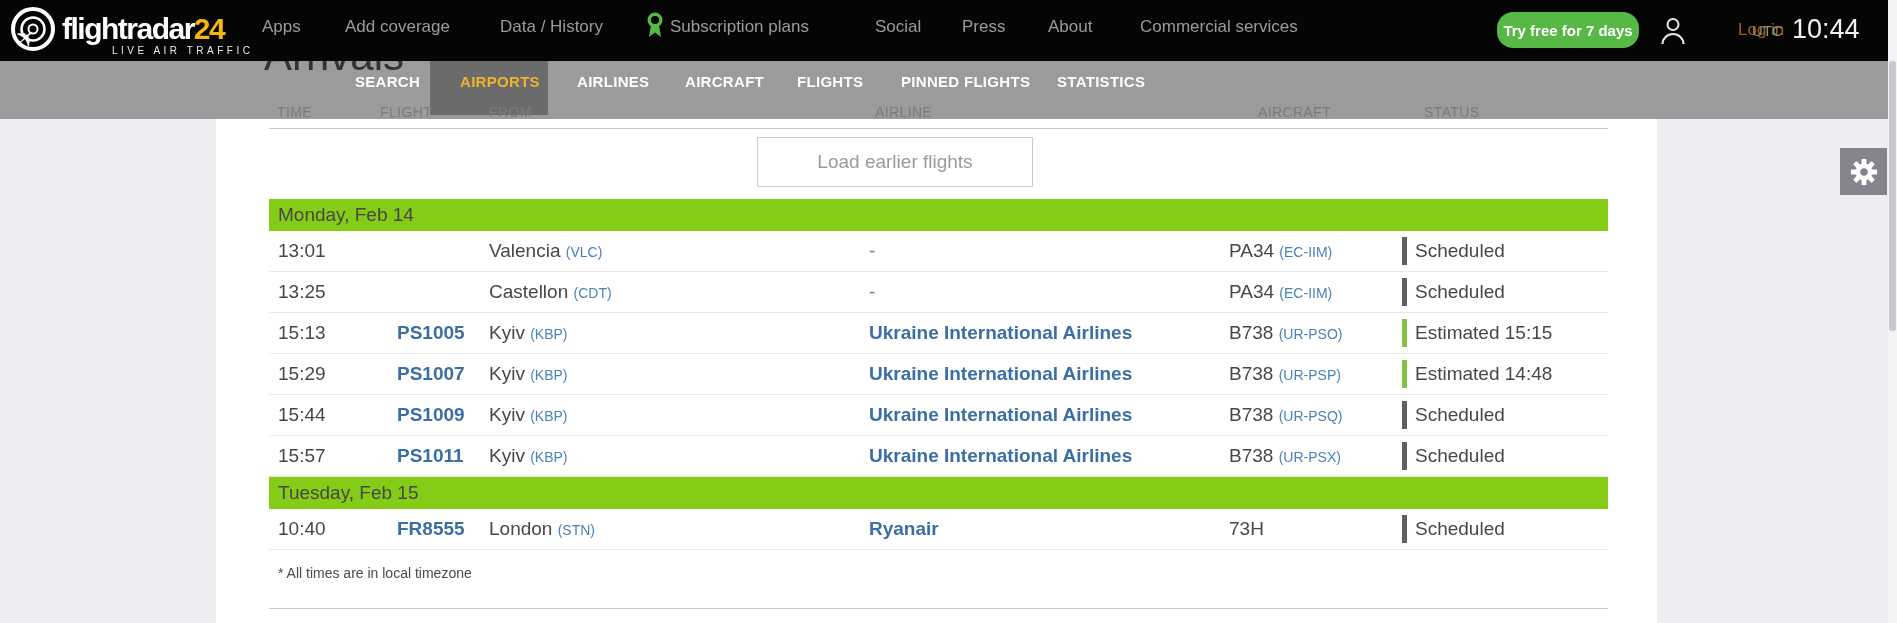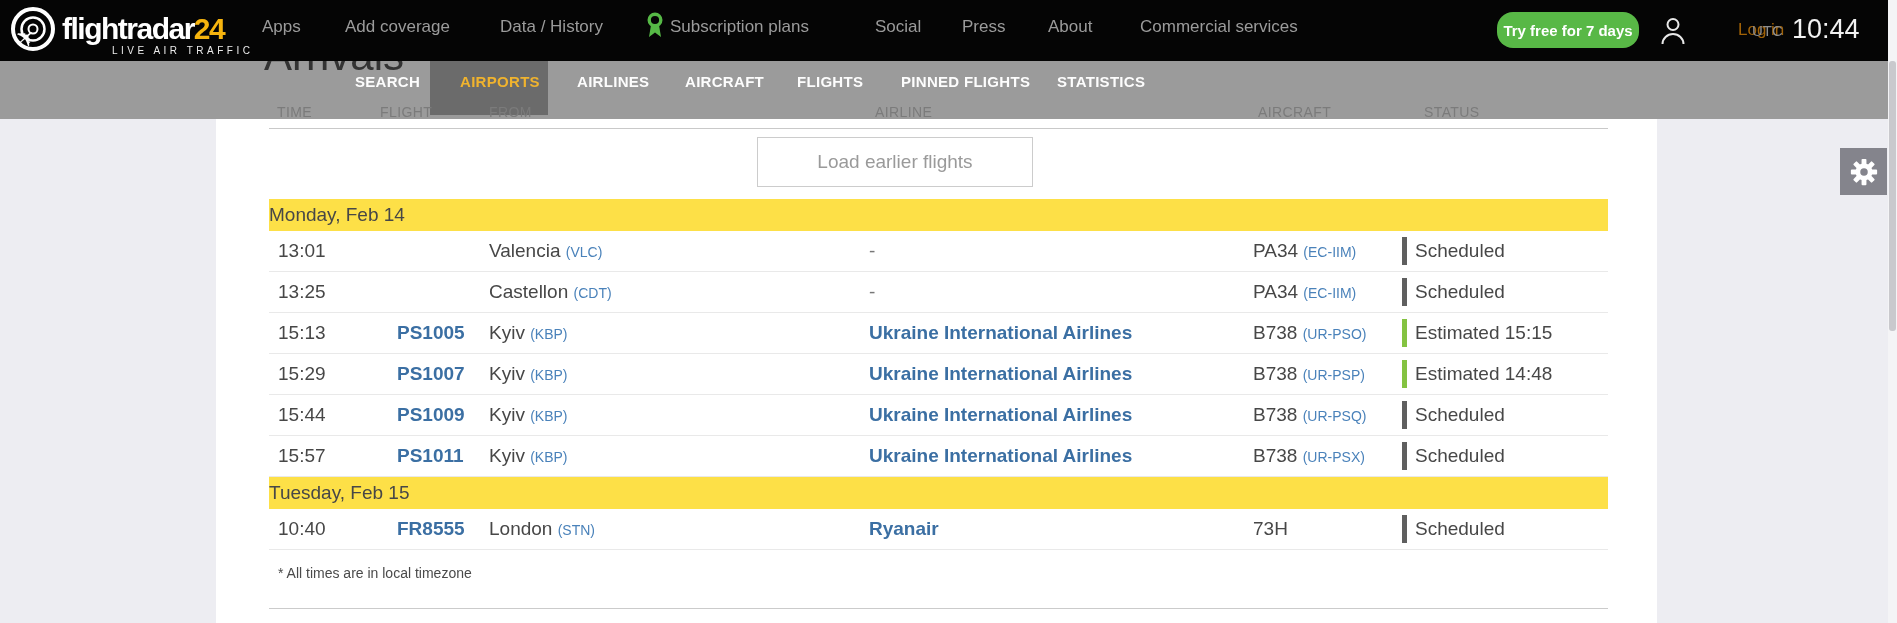--- a/index.html
+++ b/index.html
@@ -35,29 +35,29 @@
 
   
   .page-title { position:absolute; left:264px; top:35px; font-size:42px; line-height:1; color:#333; z-index:25; }
 
   
   .content { position:absolute; left:216px; top:119px; width:1441px; height:368px; background:#fff; z-index:10; }
   .header-underline { position:absolute; left:53px; top:9px; width:1339px; height:0; border-top:1px solid #C9C9C9; }
   .load-btn { position:absolute; left:541px; top:18px; width:276px; height:50px; background:#fff; border:1px solid #CCC;
               color:#9A9A9A; font-size:19px; cursor:pointer; font-family:"Liberation Sans","DejaVu Sans",sans-serif; }
   .table { position:absolute; left:53px; top:80px; width:1339px; }
-  .date-band { height:32px; line-height:32px; background:#fde047; color:#474747; font-size:19px; }
+  .date-band { height:32px; line-height:32px; background:#84cc16; color:#474747; font-size:19px; padding-left:9px; }
   .frow { position:relative; height:41px; border-bottom:1px solid #E9E9E9; font-size:19px; color:#474747; }
   .cell { position:absolute; top:9px; white-space:nowrap; }
   .c-time { left:9px; }
   .c-flight { left:128px; color:#3B6FA3; font-weight:bold; cursor:pointer; }
   .c-from { left:220px; }
   .c-airline { left:600px; color:#3B6FA3; font-weight:bold; cursor:pointer; }
   .c-airline.none { color:#777; font-weight:normal; cursor:default; }
-  .c-aircraft { left:984px; }
+  .c-aircraft { left:960px; }
   .c-status { left:1146px; }
   .code { color:#4A82BA; font-size:14px; cursor:pointer; }
   .status-bar { position:absolute; left:1133px; top:6px; width:5px; height:28px; }
   .status-bar.gray { background:#5F5F5F; }
   .status-bar.green { background:#84C341; }
   .footnote { position:absolute; left:62px; top:446px; font-size:14px; color:#4A4A4A; }
   .bottom-line { position:absolute; left:53px; top:489px; width:1339px; height:0; border-top:1px solid #CBCBCB; }
 
   
   .gear-btn { position:absolute; left:1840px; top:148px; width:47px; height:47px; background:#84848C; z-index:15;

